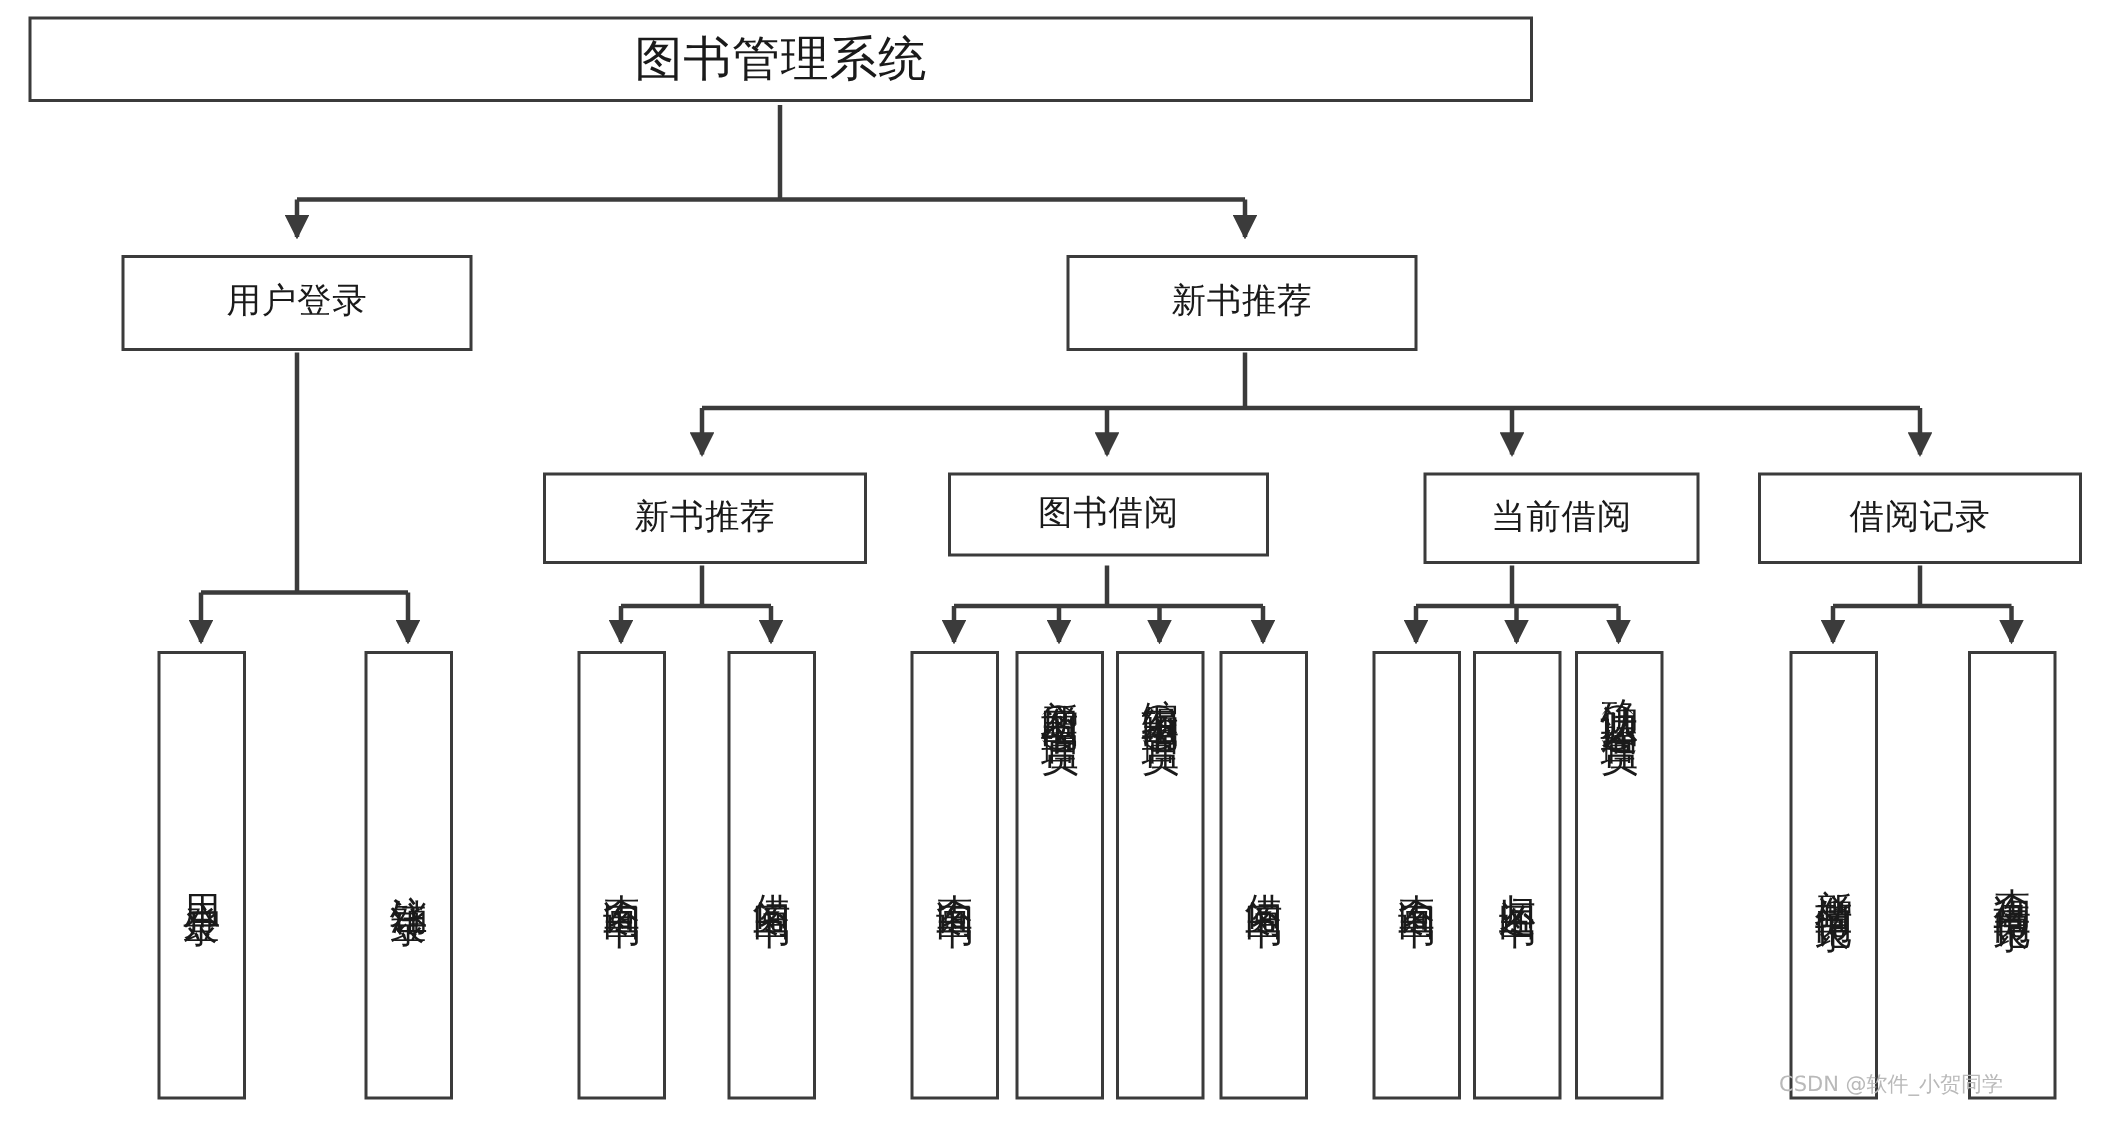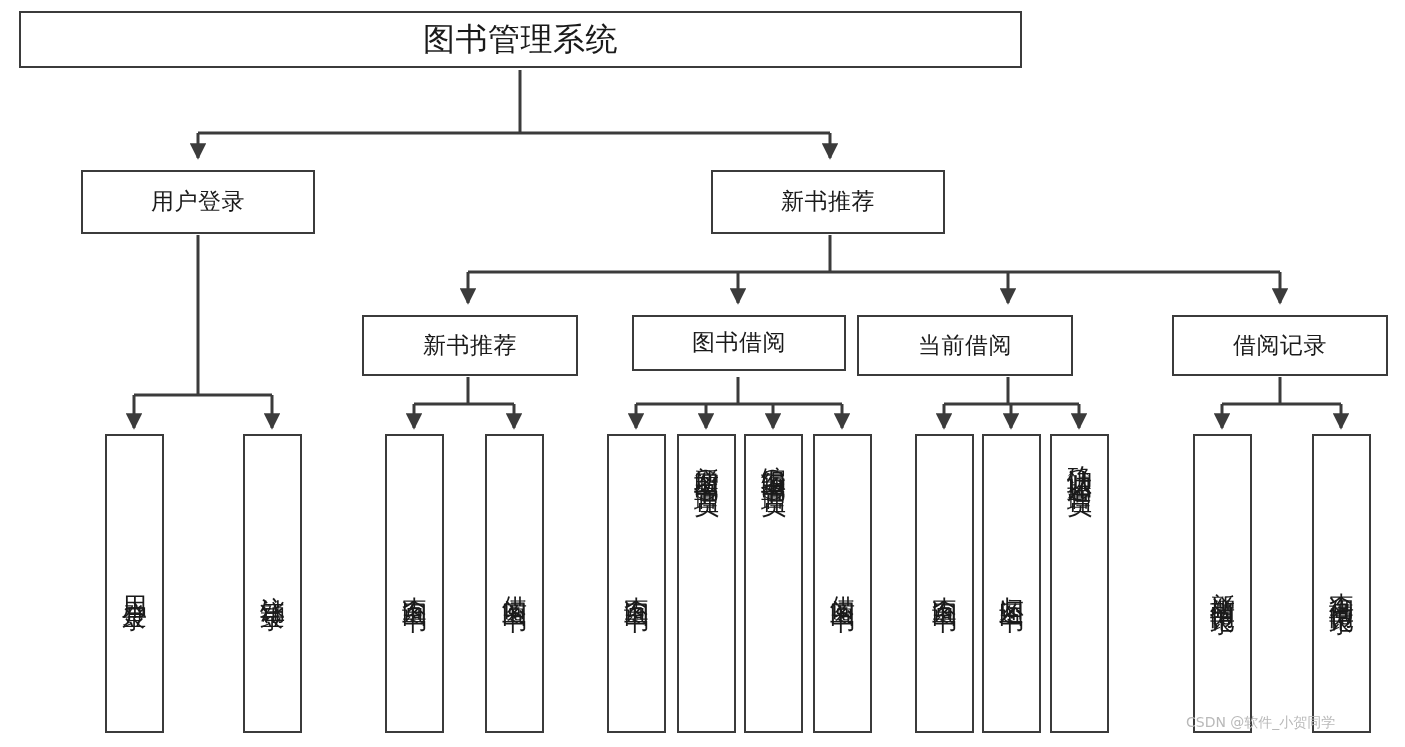--- a/index.html
+++ b/index.html
@@ -142,21 +142,21 @@
   </div>
 
   <div class="node horiz" id="n-new-book-recommend" style="left:362px; top:315px; width:216px; height:61px;">
     <span class="label">新书推荐</span>
   </div>
 
   <div class="node horiz" id="n-book-borrow" style="left:632px; top:315px; width:214px; height:56px;">
     <span class="label">图书借阅</span>
   </div>
 
-  <div class="node horiz" id="n-current-borrow" style="left:857px; top:315px; width:216px; height:61px;">
+  <div class="node horiz" id="n-current-borrow" style="left:949px; top:315px; width:184px; height:61px;">
     <span class="label">当前借阅</span>
   </div>
 
   <div class="node horiz" id="n-borrow-record" style="left:1172px; top:315px; width:216px; height:61px;">
     <span class="label">借阅记录</span>
   </div>
 
   <div class="node vert center" style="left:105px; top:434px; width:59px; height:299px;">
     <span class="label">用户登录</span>
   </div>

